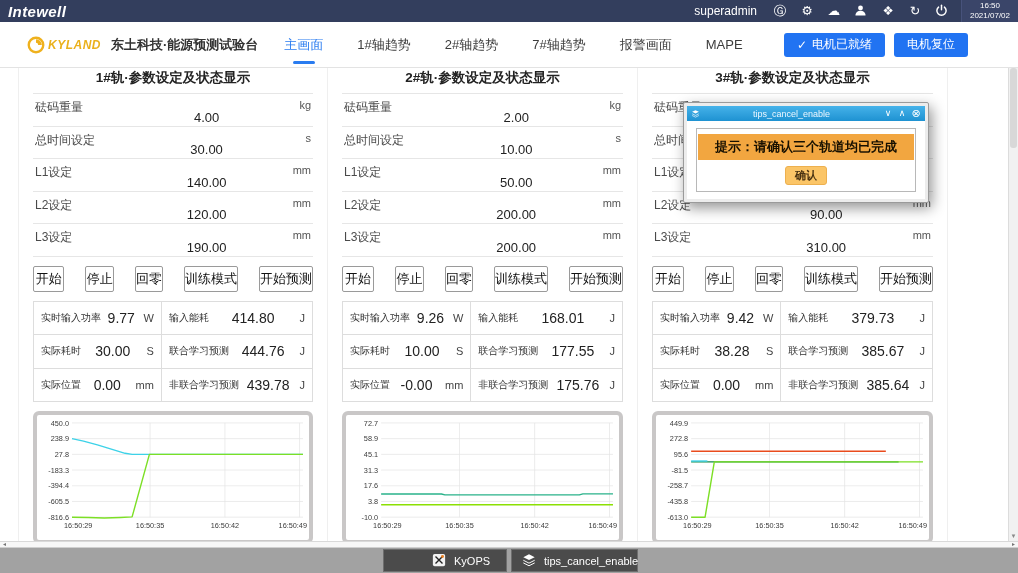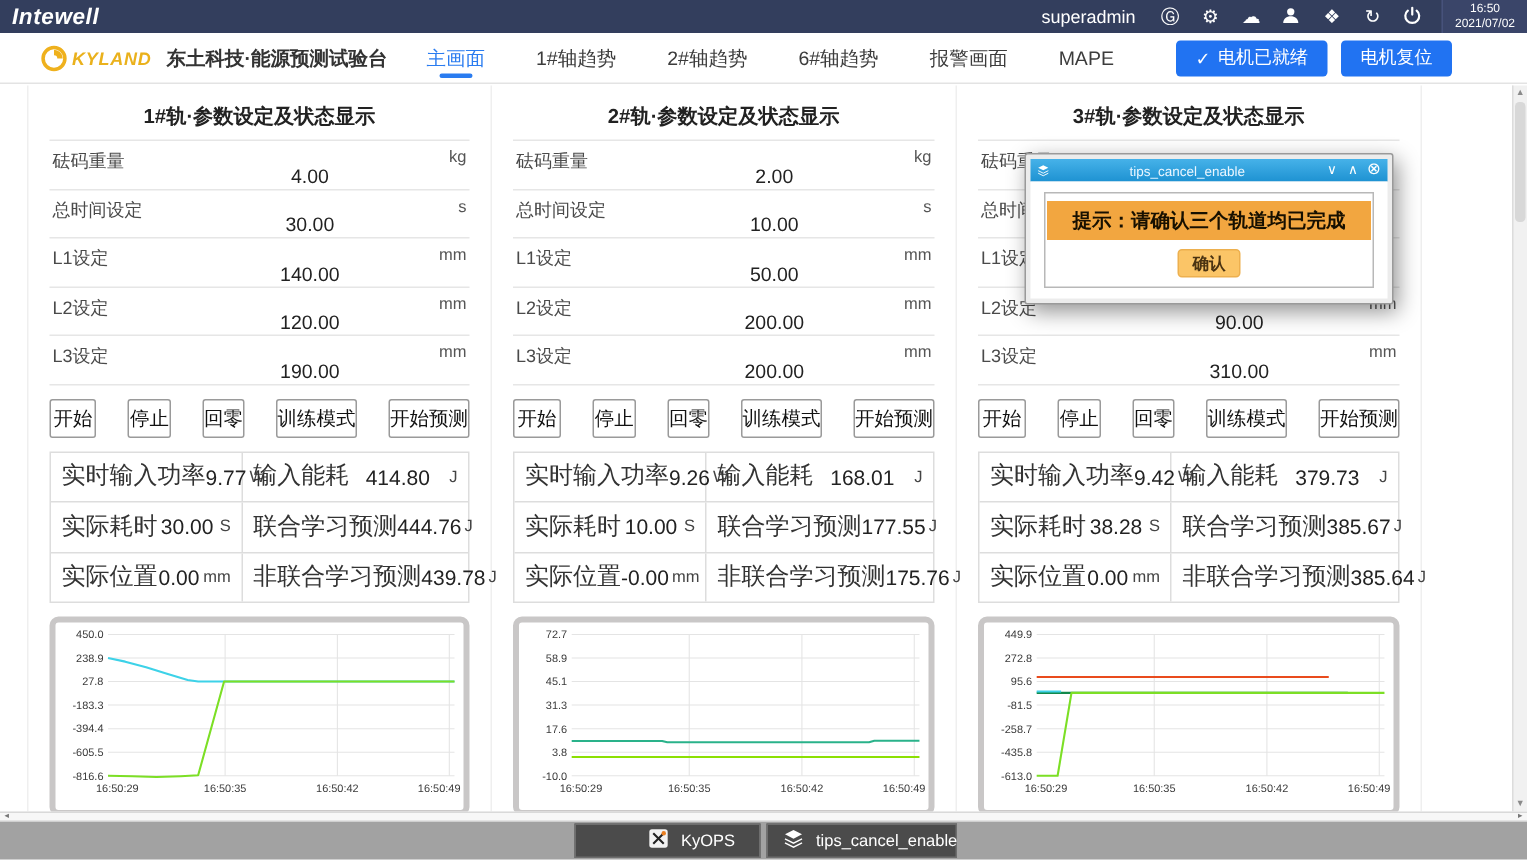--- a/index.html
+++ b/index.html
@@ -10,21 +10,21 @@
           display:flex;align-items:center;color:#fff;z-index:10;}
   .syslogo{font-style:italic;font-weight:bold;font-size:15px;padding-left:8px;letter-spacing:.4px;}
   .topbar-right{margin-left:auto;display:flex;align-items:center;height:100%;}
   .user{font-size:12px;margin-right:16px;}
   .tb-icons{display:flex;gap:13px;align-items:center;margin-right:12px;}
   .tb-icon{width:14px;height:14px;font-size:12.5px;line-height:14px;text-align:center;color:#fff;cursor:pointer;}
   .tb-icon svg{width:13px;height:13px;display:block;}
   .timebox{width:56px;height:100%;border-left:1px solid #47527b;background:#3a4569;
            font-size:8px;line-height:1.3;text-align:center;display:flex;flex-direction:column;justify-content:center;}
   
-  .navbar{position:absolute;top:22px;width:100%;height:34px;background:#fff;
+  .navbar{position:absolute;top:22px;width:100%;height:46px;background:#fff;
           border-bottom:1px solid #e3e3e3;display:flex;align-items:center;z-index:9;box-sizing:border-box;}
   .brand{display:flex;align-items:center;margin-left:26px;}
   .brand svg{width:20px;height:20px;}
   .brand-name{color:#eab11c;font-weight:bold;font-style:italic;font-size:12px;margin-left:2px;letter-spacing:.5px;}
   .app-title{font-size:13px;font-weight:bold;color:#333;margin-left:10px;}
   .tabs{display:flex;margin-left:26px;gap:34px;height:100%;align-items:center;}
   .tab{font-size:13px;color:#3c3c3c;position:relative;height:100%;display:flex;align-items:center;cursor:pointer;white-space:nowrap;}
   .tab.active{color:#2a7cf0;}
   .tab.active::after{content:"";position:absolute;left:50%;transform:translateX(-50%);bottom:3px;
           width:22px;height:3px;background:#2a7cf0;border-radius:2px;}
@@ -45,21 +45,21 @@
   .param-unit{position:absolute;right:2px;top:5px;font-size:11px;color:#555;}
   .btn-row{display:flex;gap:21px;margin-top:9px;}
   .hmi-btn{height:26px;background:#fff;border:1px solid #9a9a9a;border-radius:2px;font-size:13px;
            color:#111;padding:0;cursor:pointer;font-family:inherit;white-space:nowrap;}
   .status-table{margin-top:9px;border:1px solid #ddd;}
   .status-row{display:flex;border-bottom:1px solid #ddd;height:32.5px;}
   .status-row:last-child{border-bottom:none;}
   .status-cell{display:flex;align-items:center;box-sizing:border-box;padding:0 7px;}
   .status-cell.left{width:46%;border-right:1px solid #ddd;}
   .status-cell.right{width:54%;}
-  .s-label{font-size:16px;color:#333;white-space:nowrap;}
+  .s-label{font-size:10px;color:#333;white-space:nowrap;}
   .s-value{flex:1;text-align:center;font-size:14px;color:#222;}
   .s-unit{font-size:11px;color:#444;margin-left:2px;}
   .chart-frame{margin-top:9px;height:133px;border:4px solid #c9c7c7;border-radius:6px;background:#fff;box-sizing:border-box;}
   svg.chart{width:100%;height:100%;display:block;}
   
   .vscroll{position:absolute;right:0;top:57px;width:10px;height:484px;background:#f1f1f1;
            border-left:1px solid #dcdcdc;box-sizing:border-box;z-index:8;}
   .vs-arrow{position:absolute;left:0;width:100%;text-align:center;font-size:6px;color:#8a8a8a;cursor:pointer;}
   .vs-thumb{position:absolute;top:11px;left:1px;width:7px;height:80px;background:#d8d8d8;border-radius:3px;cursor:grab;}
   .hscroll{position:absolute;left:0;top:541px;width:1018px;height:7px;background:#f7f7f7;
@@ -130,21 +130,21 @@
       <circle cx="11" cy="11" r="8" fill="none" stroke="#efb11d" stroke-width="2.6"></circle>
       <path d="M11 4.6 A6.4 6.4 0 0 1 17.4 11 L13.4 11 A2.4 2.4 0 0 0 11 8.6 Z" fill="#efb11d"></path>
     </svg>
     <span class="brand-name">KYLAND</span>
   </div>
   <div class="app-title">东土科技·能源预测试验台</div>
   <div class="tabs" id="tabs">
       <div class="tab active">主画面</div>
       <div class="tab">1#轴趋势</div>
       <div class="tab">2#轴趋势</div>
-      <div class="tab">6#轴趋势</div>
+      <div class="tab">7#轴趋势</div>
       <div class="tab">报警画面</div>
       <div class="tab">MAPE</div>
     </div>
   <div class="nav-buttons">
     <button class="blue-btn">
       <span>✓</span>
       <span>电机已就绪</span>
     </button>
     <button class="blue-btn">
       <span>电机复位</span>

